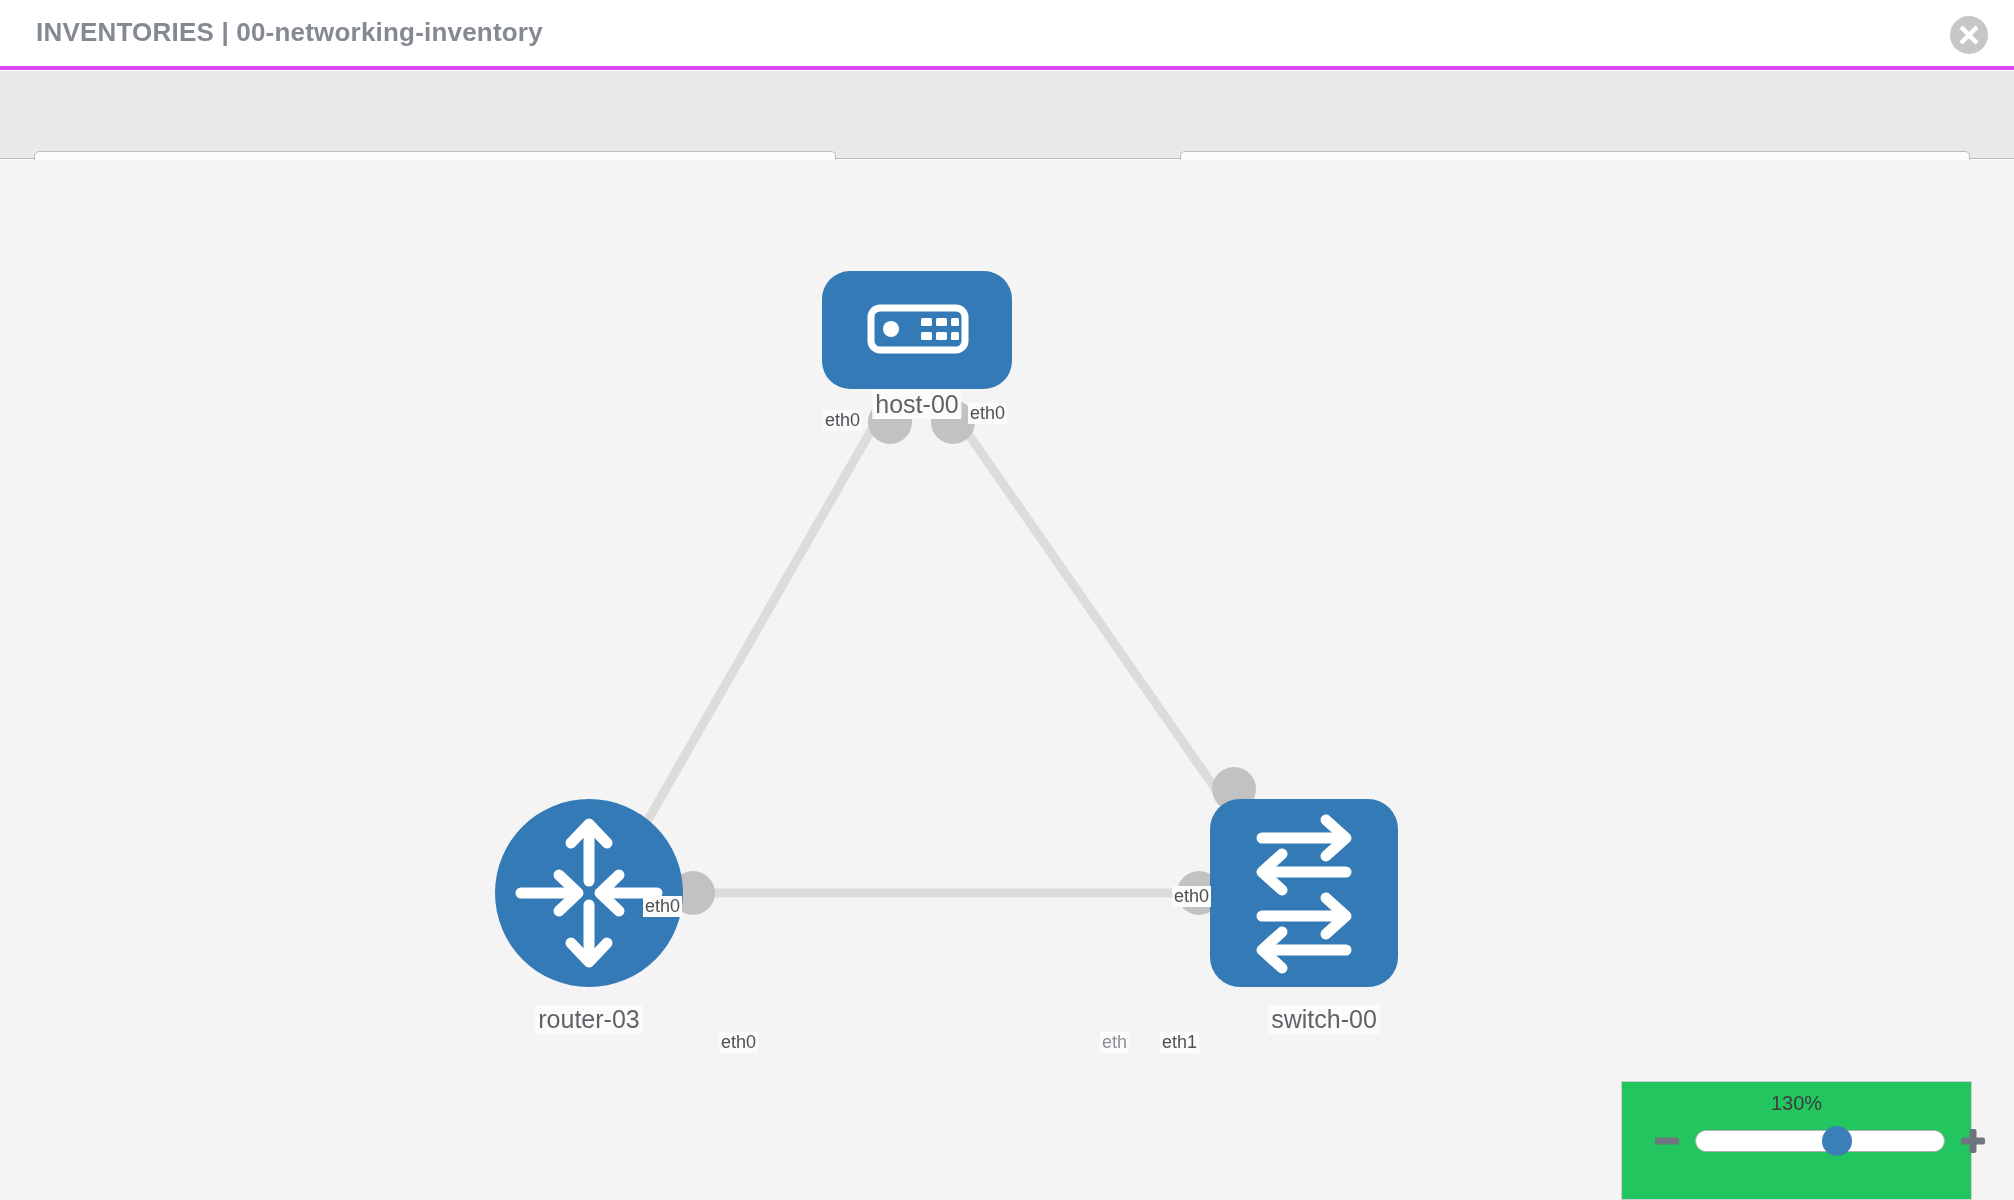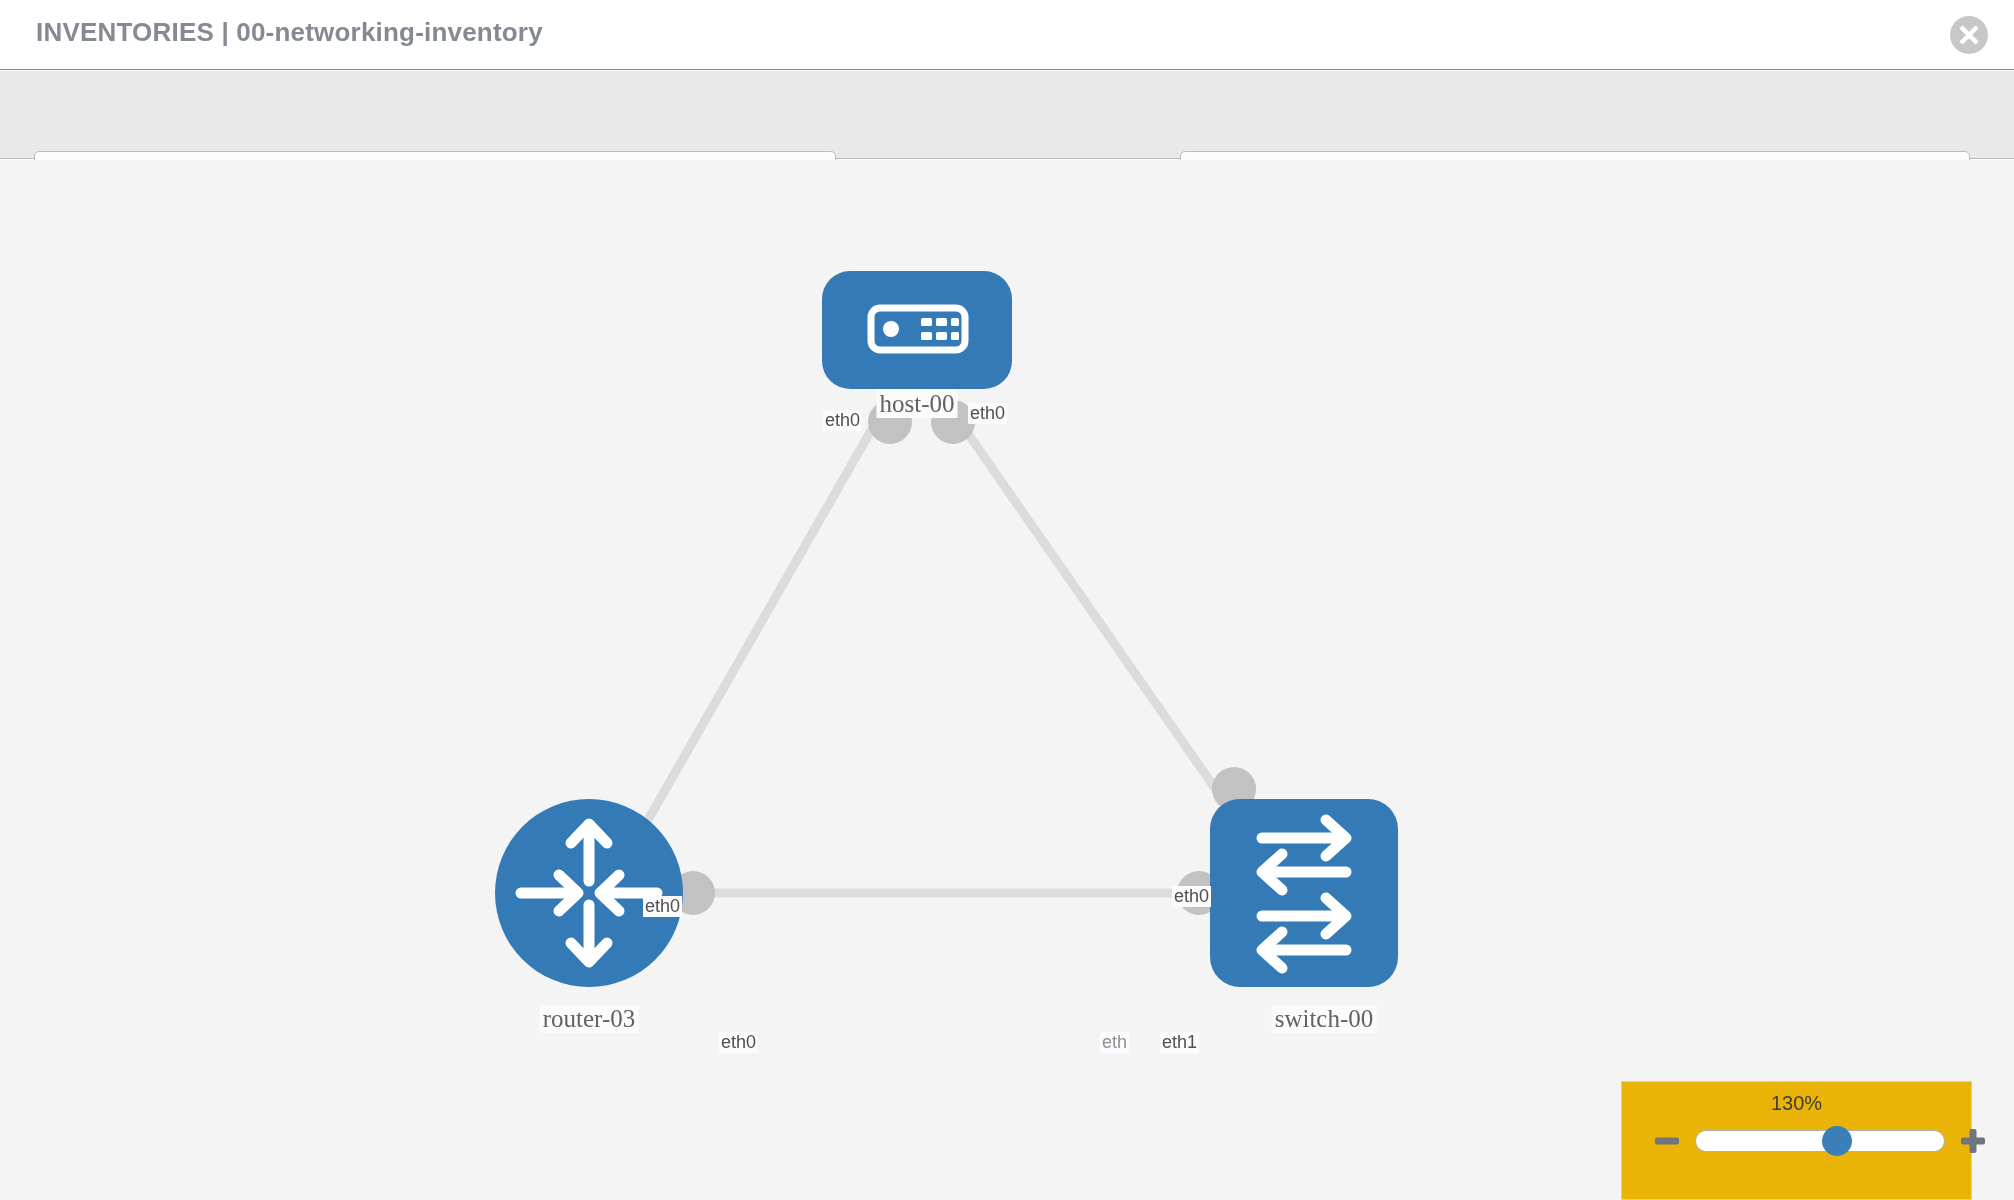--- a/index.html
+++ b/index.html
@@ -10,21 +10,21 @@
     background: #ffffff;
     font-family: "Liberation Sans", sans-serif;
   }
 
   
   #header {
     position: absolute;
     left: 0; top: 0;
     width: 2014px; height: 70px;
     background: #ffffff;
-    border-bottom: 1px solid #d946ef;
+    border-bottom: 4px solid #d946ef;
   }
   #page-title {
     position: absolute;
     left: 36px; top: 17px;
     font-size: 26px;
     font-weight: bold;
     color: #848992;
     letter-spacing: 0.2px;
     white-space: nowrap;
   }
@@ -94,37 +94,36 @@
   #topology { position: absolute; left: 0; top: 0; }
 
   .node-label {
     position: absolute;
     font-size: 25px;
     color: #5f6368;
     background: #fbfbfb;
     padding: 0 3px;
     white-space: nowrap;
     transform: translateX(-50%);
-    font-family: Liberation Serif, serif;
   }
   .edge-label {
     position: absolute;
     font-size: 18px;
     color: #4d5156;
     background: #fbfbfb;
     padding: 0 2px;
     white-space: nowrap;
   }
 
   
   #zoom-panel {
     position: absolute;
     left: 1621px; top: 1081px;
     width: 351px; height: 119px;
-    background: #eab308;
+    background: #22c55e;
     border: 1px solid #cfcfcf;
   }
   #zoom-level {
     position: absolute;
     top: 10px; left: 0; width: 100%;
     text-align: center;
     font-size: 20px;
     color: #3e3e3e;
   }
   #zoom-minus, #zoom-plus {

